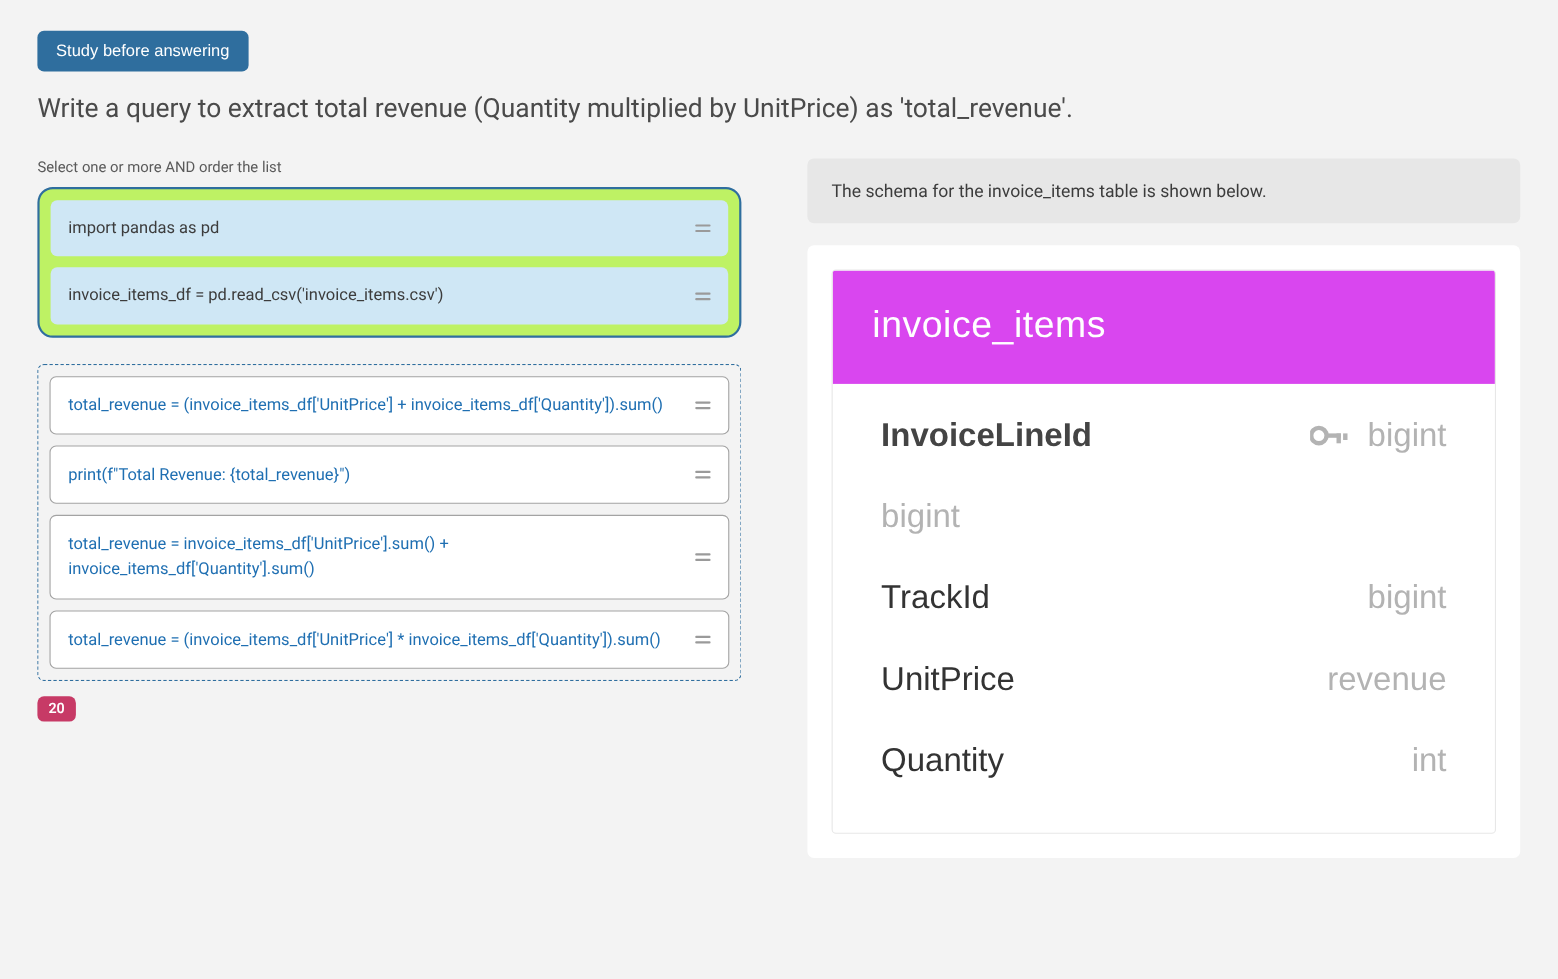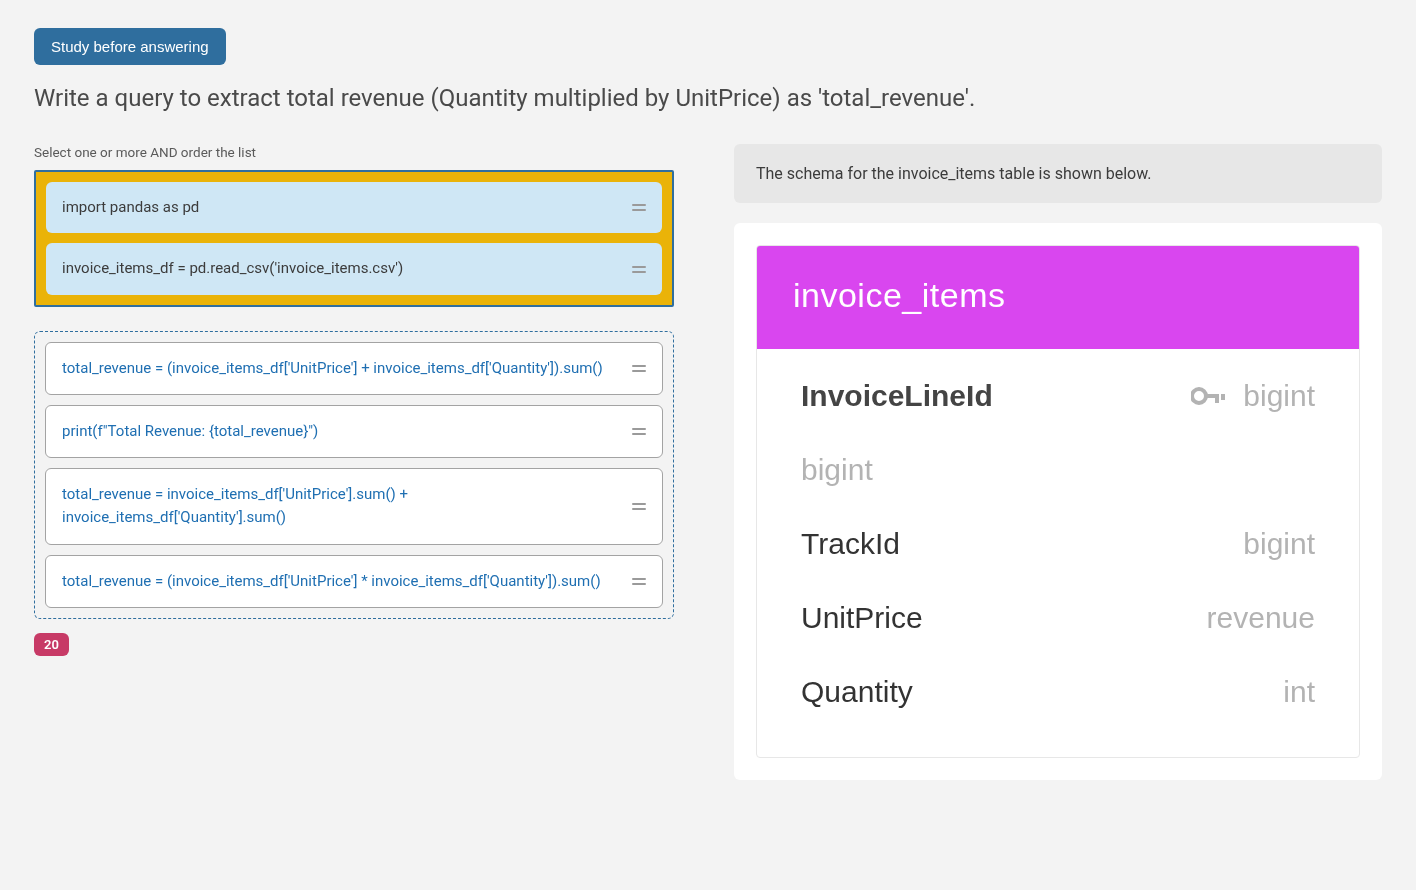--- a/index.html
+++ b/index.html
@@ -33,23 +33,23 @@
   }
   .left-col { flex: 0 0 640px; }
   .right-col { flex: 1; }
   .instruction {
     font-size: 13.5px;
     color: #5a5a5a;
     margin-bottom: 10px;
   }
   .selected-box {
     border: 2px solid #2f6e9e;
-    border-radius: 2px;
+    border-radius: 14px;
     padding: 10px;
-    background: #eab308;
+    background: #bef264;
   }
   .available-box {
     margin-top: 24px;
     border: 1px dashed #2f6e9e;
     border-radius: 6px;
     padding: 10px;
     background: transparent;
   }
   .option {
     display: flex;

